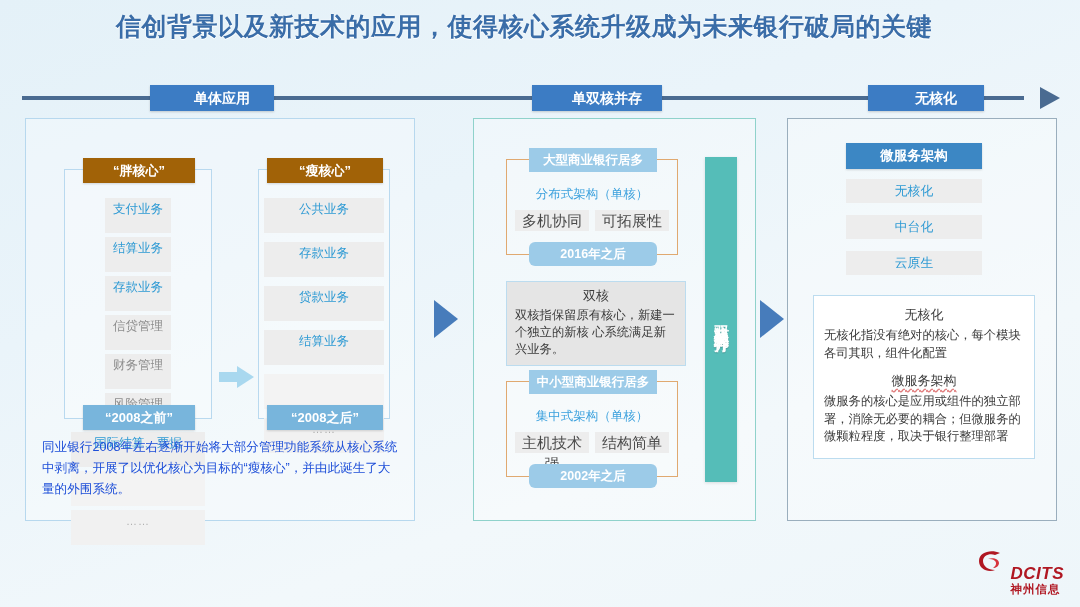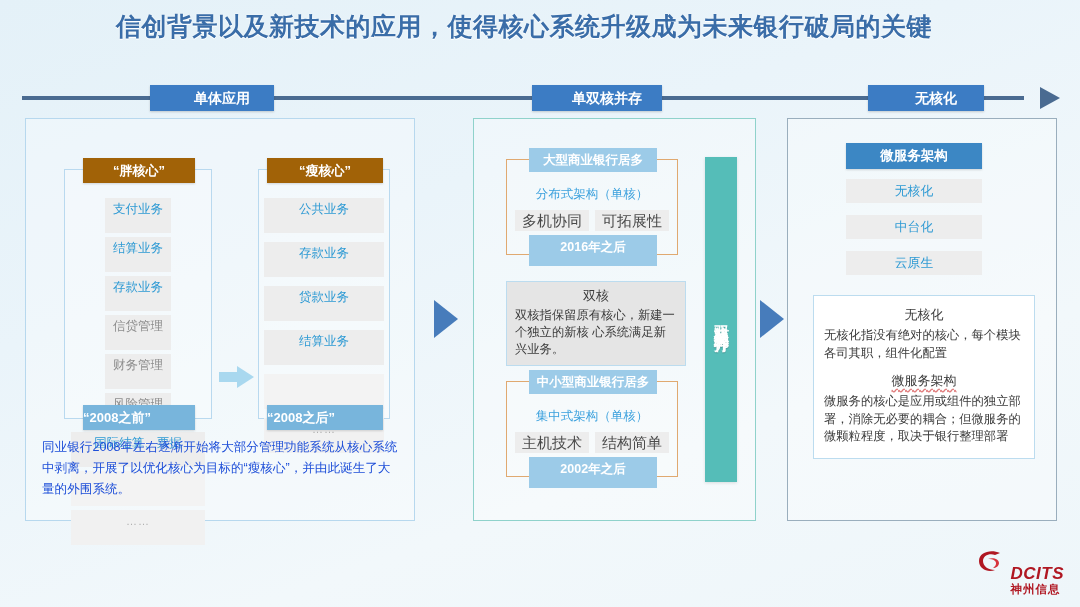--- a/index.html
+++ b/index.html
@@ -43,21 +43,21 @@
   #cb-fat{left:38px;top:50px;width:148px;height:250px;}
   #cb-thin{left:232px;top:50px;width:132px;height:250px;}
   .cb-head{
     position:absolute;top:-12px;height:25px;line-height:25px;text-align:center;
     background:#a16207;color:#fff;font-size:13px;font-weight:bold;
     box-shadow:0 1px 2px rgba(0,0,0,.15);
   }
   #cb-fat .cb-head{left:18px;width:112px;}
   #cb-thin .cb-head{left:8px;width:116px;}
   .cb-foot{
-    position:absolute;bottom:-12px;height:25px;line-height:25px;text-align:left;
+    position:absolute;bottom:-12px;height:25px;line-height:25px;text-align:center;
     background:#78b5dc;color:#fff;font-size:13px;font-weight:bold;
     box-shadow:0 1px 2px rgba(0,0,0,.15);
   }
   #cb-fat .cb-foot{left:18px;width:112px;}
   #cb-thin .cb-foot{left:8px;width:116px;}
 
   .chip-grid{position:absolute;left:6px;top:28px;right:6px;display:flex;flex-wrap:wrap;gap:4px 4px;justify-content:center;}
   .chip{
     background:#ededed;color:#2e9ad4;font-size:12.5px;
     height:35px;line-height:23px;text-align:center;white-space:nowrap;
@@ -83,22 +83,22 @@
 
   
   .obox{position:absolute;box-sizing:border-box;border:1.5px solid #e0a970;background:rgba(255,255,255,.20);padding-left:38px;}
   #ob-top{left:32px;top:40px;width:172px;height:96px;}
   #ob-bot{left:32px;top:262px;width:172px;height:96px;}
   .ob-head{
     position:absolute;top:-12px;left:22px;width:128px;height:24px;line-height:24px;
     text-align:center;background:#9ccbe8;color:#ffffff;font-size:12.5px;font-weight:bold;
   }
   .ob-foot{
-    position:absolute;bottom:-12px;left:22px;width:128px;height:31px;line-height:24px;
-    text-align:center;background:#9ccbe8;color:#ffffff;font-size:12.5px;font-weight:bold;
+    position:absolute;bottom:-12px;left:22px;width:128px;height:24px;line-height:24px;
+    text-align:center;background:#9ccbe8;color:#ffffff;font-size:12.5px;font-weight:bold;border-radius:6px;
   }
   .ob-sub{position:absolute;left:0;top:26px;width:100%;text-align:center;font-size:12.5px;color:#3aa0dd;}
   .ob-tags{position:absolute;left:8px;top:50px;right:8px;display:flex;justify-content:space-between;}
   .ob-tag{background:#ededed;color:#4a4a4a;font-size:15px;height:21px;line-height:21px;width:74px;text-align:center;}
 
   .wbox{
     position:absolute;left:32px;top:162px;width:180px;min-height:72px;box-sizing:border-box;
     border:1.2px solid #bcdcef;background:#e5e5e5;padding:5px 8px 7px;
   }
   .wbox-title{text-align:center;font-size:13px;color:#3b3b3b;margin-bottom:2px;}

